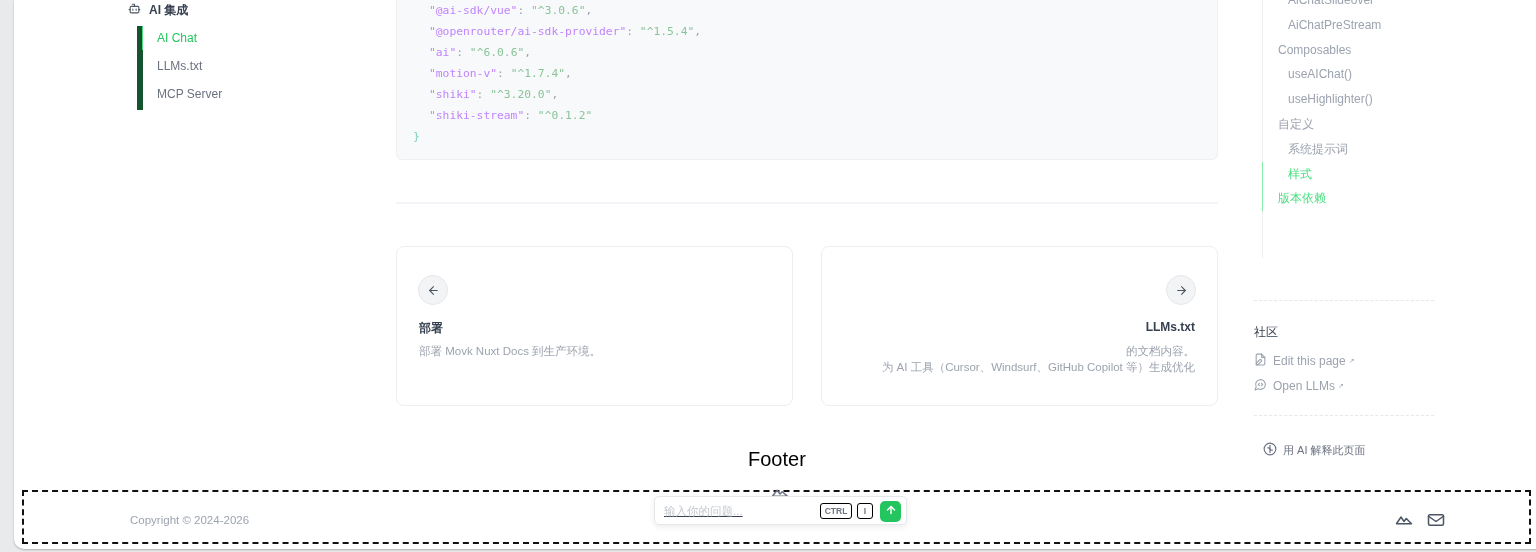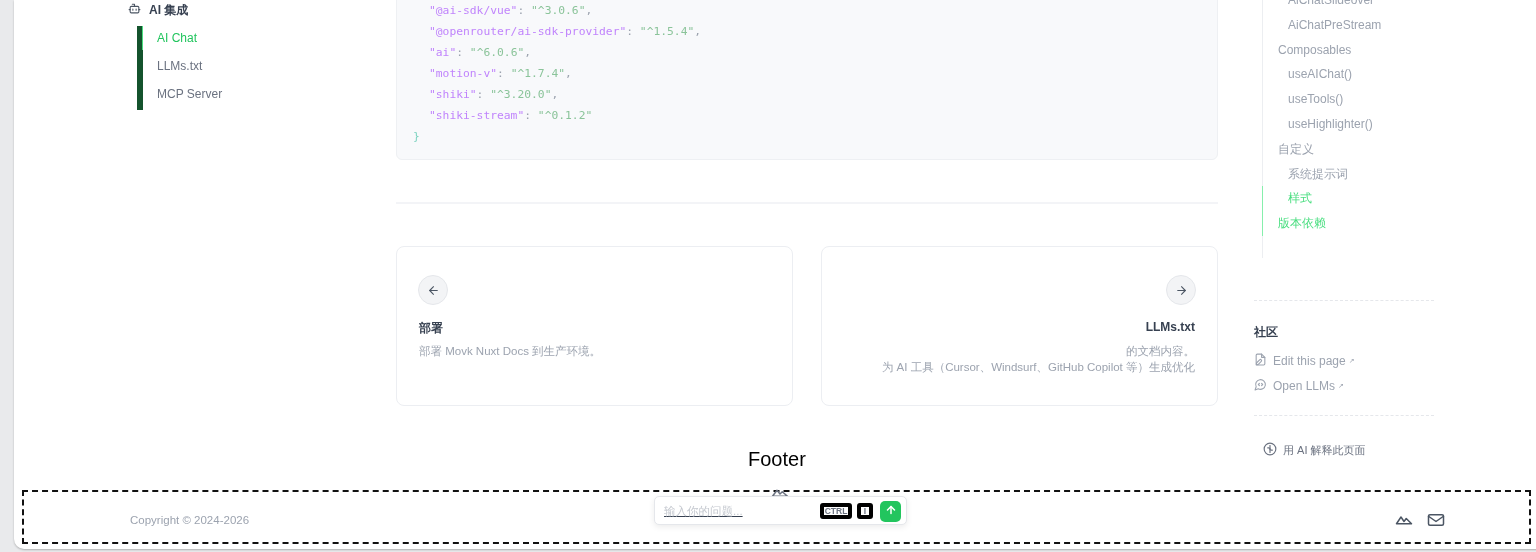--- a/index.html
+++ b/index.html
@@ -54,21 +54,21 @@
 
     
     .toc { position: absolute; left: 1248px; top: -12px; width: 180px; border-left: 1px solid #eceef1; height: 270px; }
     .toc-item { height: 24.8px; line-height: 24.8px; font-size: 12px; color: #9ca3af; padding-left: 15px; white-space: nowrap; position: relative; }
     .toc-item.l1 { padding-left: 15px; }
     .toc-item.l2 { padding-left: 25px; }
     .toc-item.active { color: #4ade80; }
     .toc-item.active::before { content: ""; position: absolute; left: -1px; top: 0; width: 1px; height: 100%; background: #86efac; }
 
     .dotted-sep { position: absolute; left: 1240px; width: 180px; border-top: 1px dashed #e5e7eb; }
-    .community-title { position: absolute; left: 1240px; top: 324px; font-size: 12px; color: #374151; font-weight: 700; }
+    .community-title { position: absolute; left: 1240px; top: 324px; font-size: 12px; color: #374151; font-weight: 400; }
     .community-link { position: absolute; left: 1240px; display: flex; align-items: center; gap: 6px; font-size: 12px; color: #9ca3af; }
     .community-link svg { width: 13px; height: 13px; }
     .community-link .ext { font-size: 7px; vertical-align: super; margin-left: -3px; }
     .explain-ai { position: absolute; left: 1249px; top: 442px; display: flex; align-items: center; gap: 6px; font-size: 11px; color: #6b7280; }
     .explain-ai svg { width: 14px; height: 14px; }
 
     
     .footer-label { position: absolute; left: 734px; top: 448px; font-size: 20px; font-weight: 400; color: #000; font-family: "Liberation Sans", sans-serif; }
     .footer {
       position: absolute; left: 8px; top: 490px; width: 1509px; height: 54px;
@@ -85,21 +85,21 @@
       position: absolute; left: 640px; top: 496px; width: 253px; height: 29px;
       background: #fff; border: 1px solid #e5e7eb; border-radius: 5px;
       box-shadow: 0 2px 6px rgba(0,0,0,0.08);
     }
     .chat-input {
       position: absolute; left: 9px; top: 0; width: 150px; height: 27px; border: none; outline: none;
       font-size: 11.5px; color: #374151; background: transparent; font-family: "Liberation Sans", sans-serif; text-decoration: underline;
     }
     .chat-input::placeholder { color: #c4c8cf; }
     .kbd {
-      position: absolute; top: 6px; height: 16px; border: 4px solid #000000; border-radius: 3px;
+      position: absolute; top: 6px; height: 16px; border: 1px solid #000000; border-radius: 3px;
       font-size: 8.5px; color: #6b7280; display: flex; align-items: center; justify-content: center;
       font-family: "Liberation Sans", sans-serif; font-weight: 600;
     }
     .kbd.ctrl { left: 165px; width: 32px; }
     .kbd.i { left: 202px; width: 16px; }
     .send-btn {
       position: absolute; left: 225px; top: 4px; width: 21px; height: 21px; border-radius: 5px;
       background: #22c55e; display: flex; align-items: center; justify-content: center; border: none;
     }
     .send-btn svg { width: 12px; height: 12px; }
@@ -165,21 +165,20 @@
       <div>的文档内容。</div>
       <div>为 AI 工具（Cursor、Windsurf、GitHub Copilot 等）生成优化</div>
     </div>
   </a>
 
   <nav class="toc">
     <div class="toc-item l2">AiChatSlideover</div>
     <div class="toc-item l2">AiChatPreStream</div>
     <div class="toc-item l1">Composables</div>
     <div class="toc-item l2">useAIChat()</div>
-    <div class="toc-item l2">useTools()</div>
     <div class="toc-item l2">useHighlighter()</div>
     <div class="toc-item l1">自定义</div>
     <div class="toc-item l2">系统提示词</div>
     <div class="toc-item l2 active">样式</div>
     <div class="toc-item l1 active">版本依赖</div>
   </nav>
 
   <div class="dotted-sep" style="top:300px"></div>
   <div class="community-title">社区</div>
 

